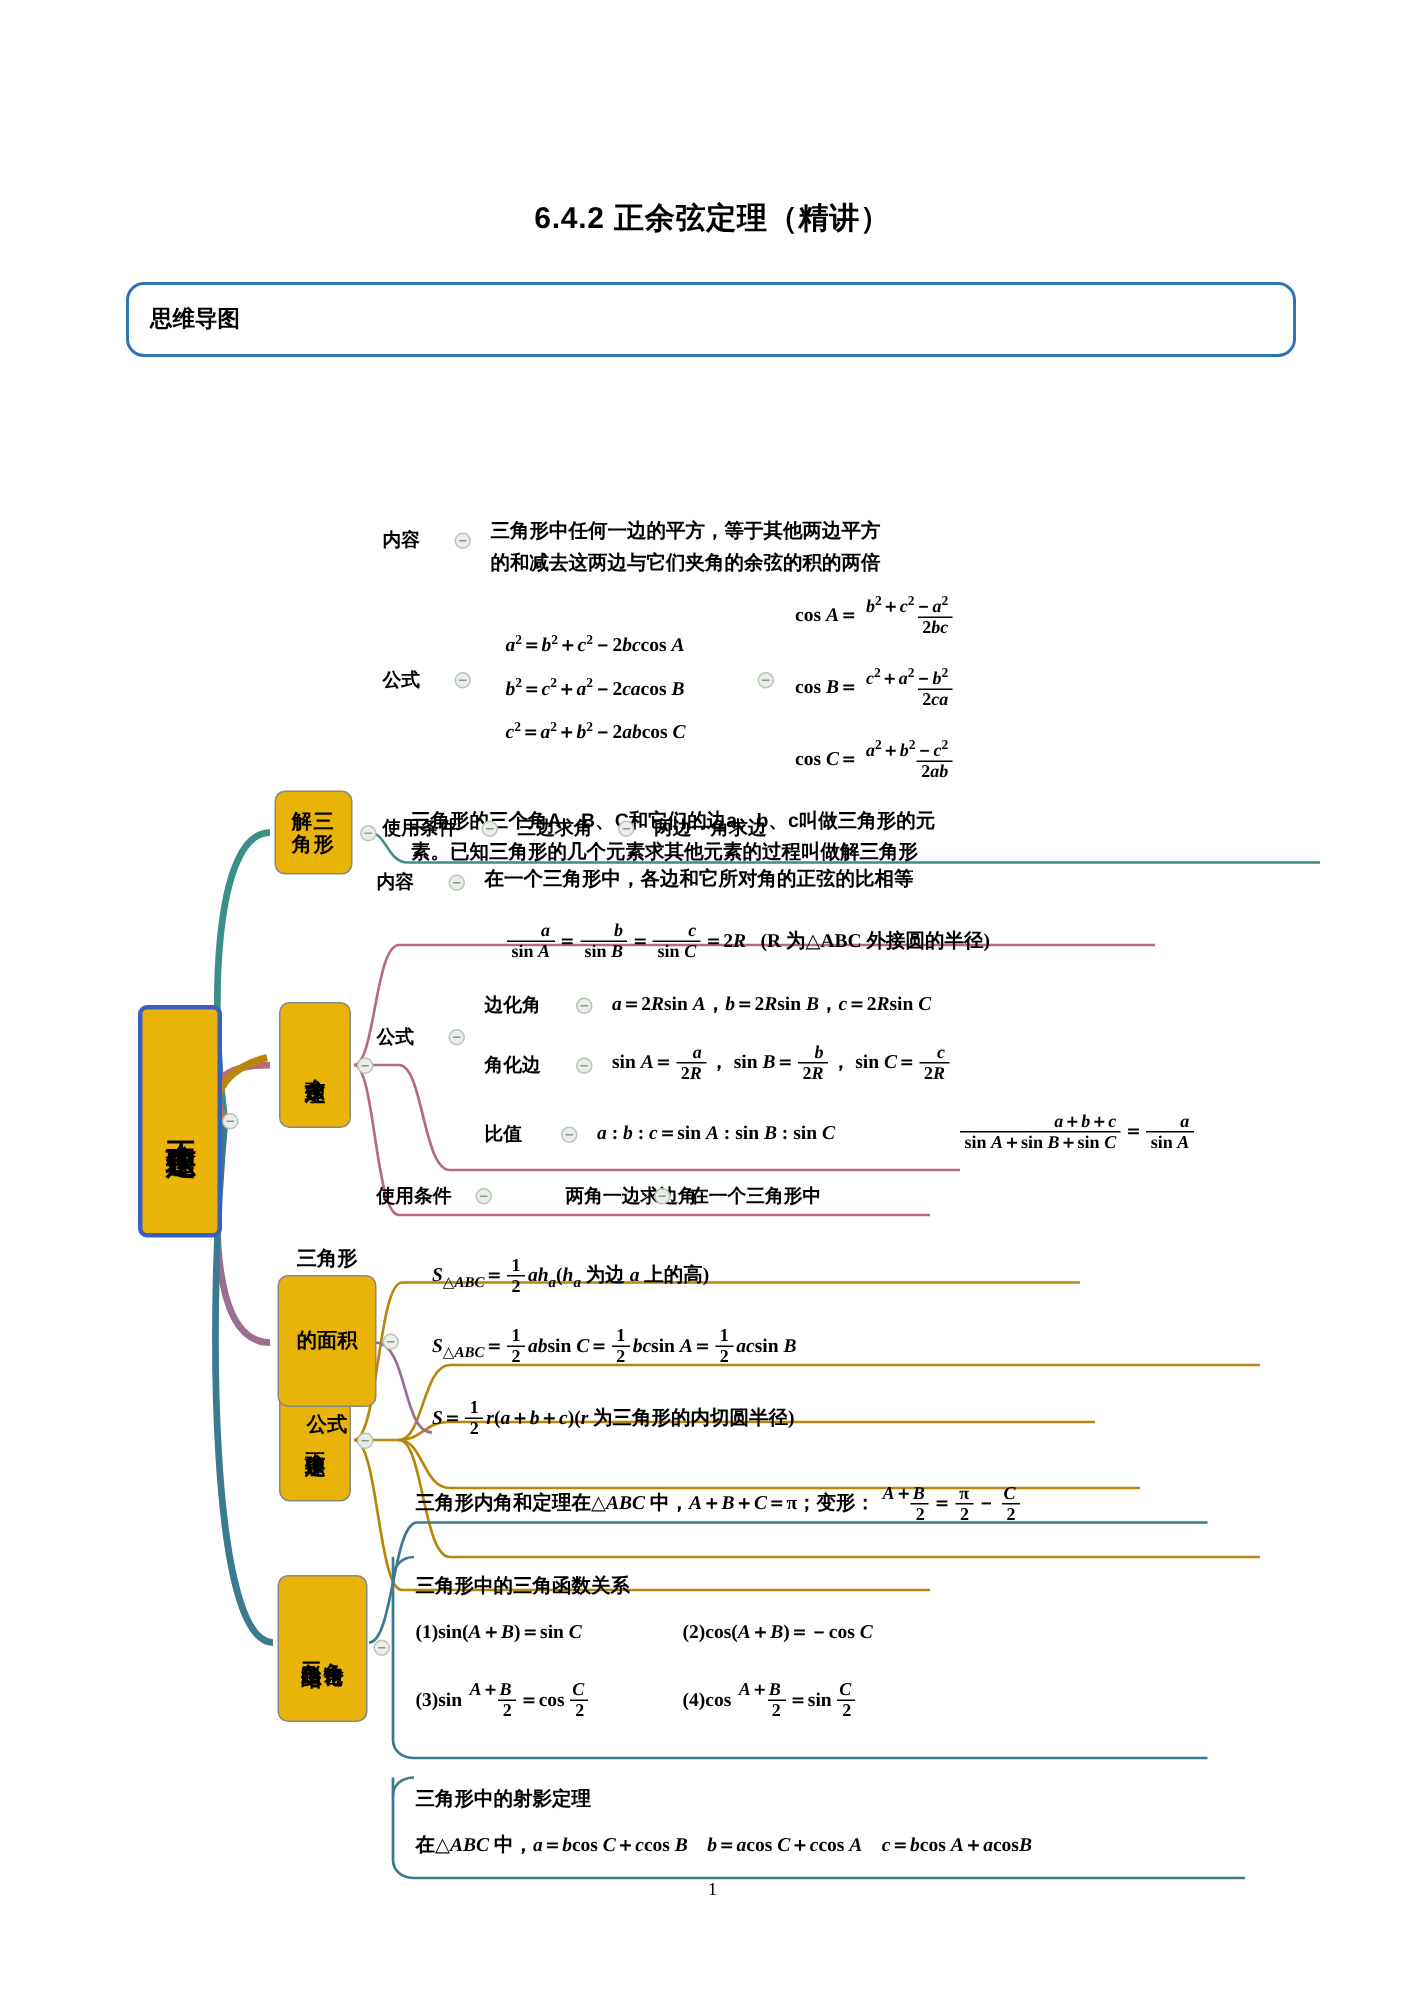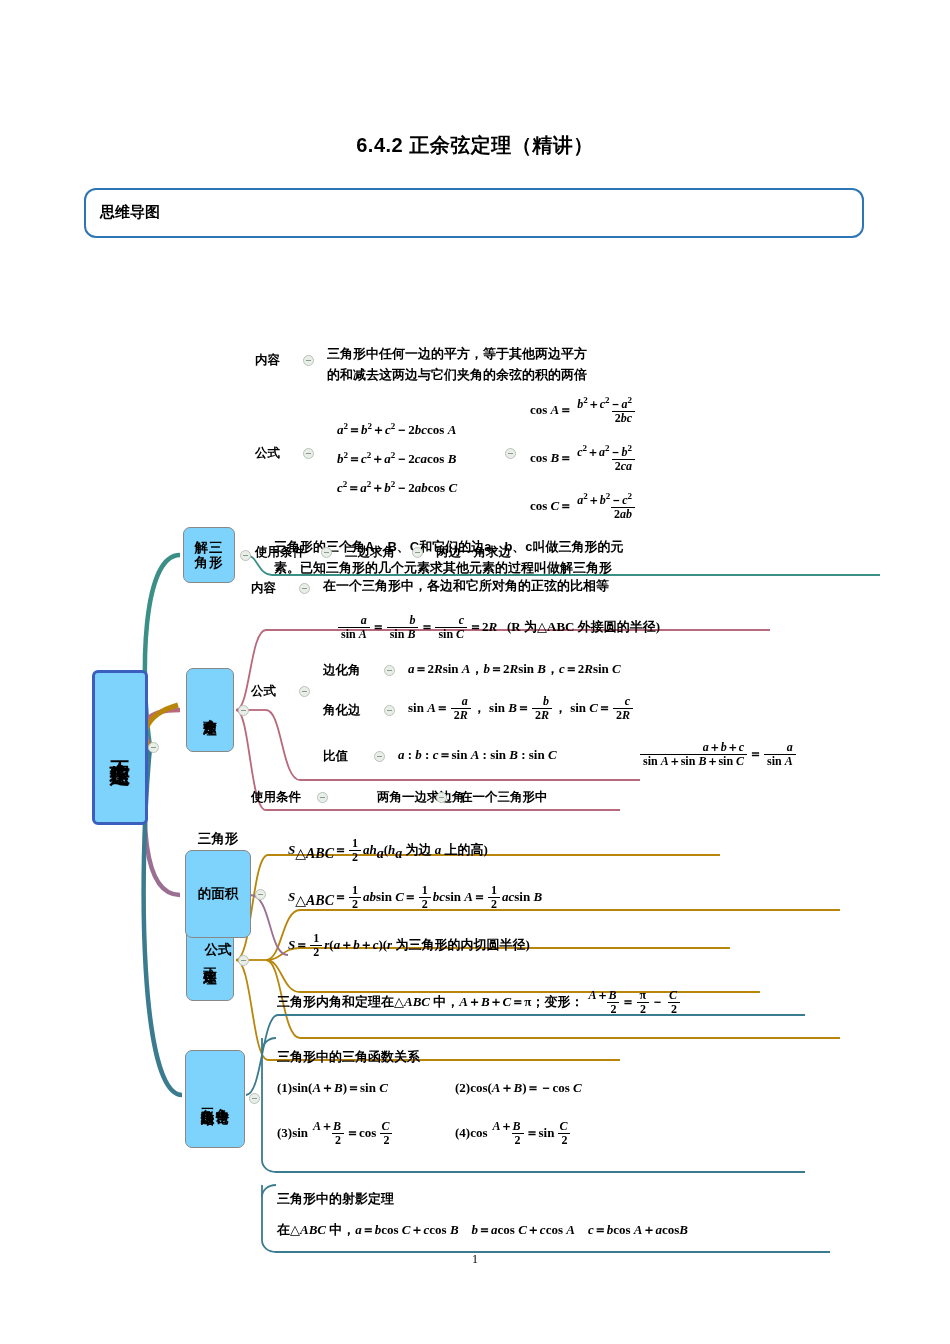--- a/index.html
+++ b/index.html
@@ -26,21 +26,21 @@
     position:absolute;left:14px;top:13px;font-size:15px;font-weight:bold;
     font-family:"Liberation Sans","DejaVu Sans",sans-serif;
   }
 
   
   .map{position:absolute;left:0;top:255px;width:950px;height:1000px;}
   .map svg{position:absolute;left:0;top:0;width:950px;height:1000px;overflow:visible;}
 
   
   .node{
-    position:absolute;box-sizing:border-box;background:#7dd3fc;
+    position:absolute;box-sizing:border-box;background:#eab308;
     display:flex;align-items:center;justify-content:center;
     font-family:"Liberation Sans","DejaVu Sans",sans-serif;
     line-height:1.12;text-align:center;
   }
   .node.root{
     border:3px solid #3b5fbe;border-radius:6px;
     font-size:20px;font-weight:bold;letter-spacing:1px;
     writing-mode:vertical-rl;text-orientation:upright;
     padding:6px 4px;
   }
@@ -82,21 +82,21 @@
     position:absolute;font-family:"Liberation Serif","DejaVu Serif",serif;
     font-size:13px;font-weight:bold;font-style:normal;white-space:nowrap;
     line-height:1.1;
   }
   .math i{font-style:italic;}
   .frac{display:inline-flex;flex-direction:column;align-items:flex-end;
         vertical-align:middle;margin:0 2px;position:relative;top:-1px;}
   .frac .nu{display:block;padding:0 3px;font-size:12px;line-height:1.05;}
   .frac .de{display:block;padding:0 3px;font-size:12px;line-height:1.05;
             border-top:1.3px solid #000;}
-  sub{font-size:14px;}
+  sub{font-size:10px;}
   sup{font-size:9px;}
 
   .pagenum{
     position:absolute;left:0;top:1252px;width:950px;text-align:center;
     font-size:12px;font-family:"Liberation Serif","DejaVu Serif",serif;
   }
 </style>
 </head>
 <body>
 

